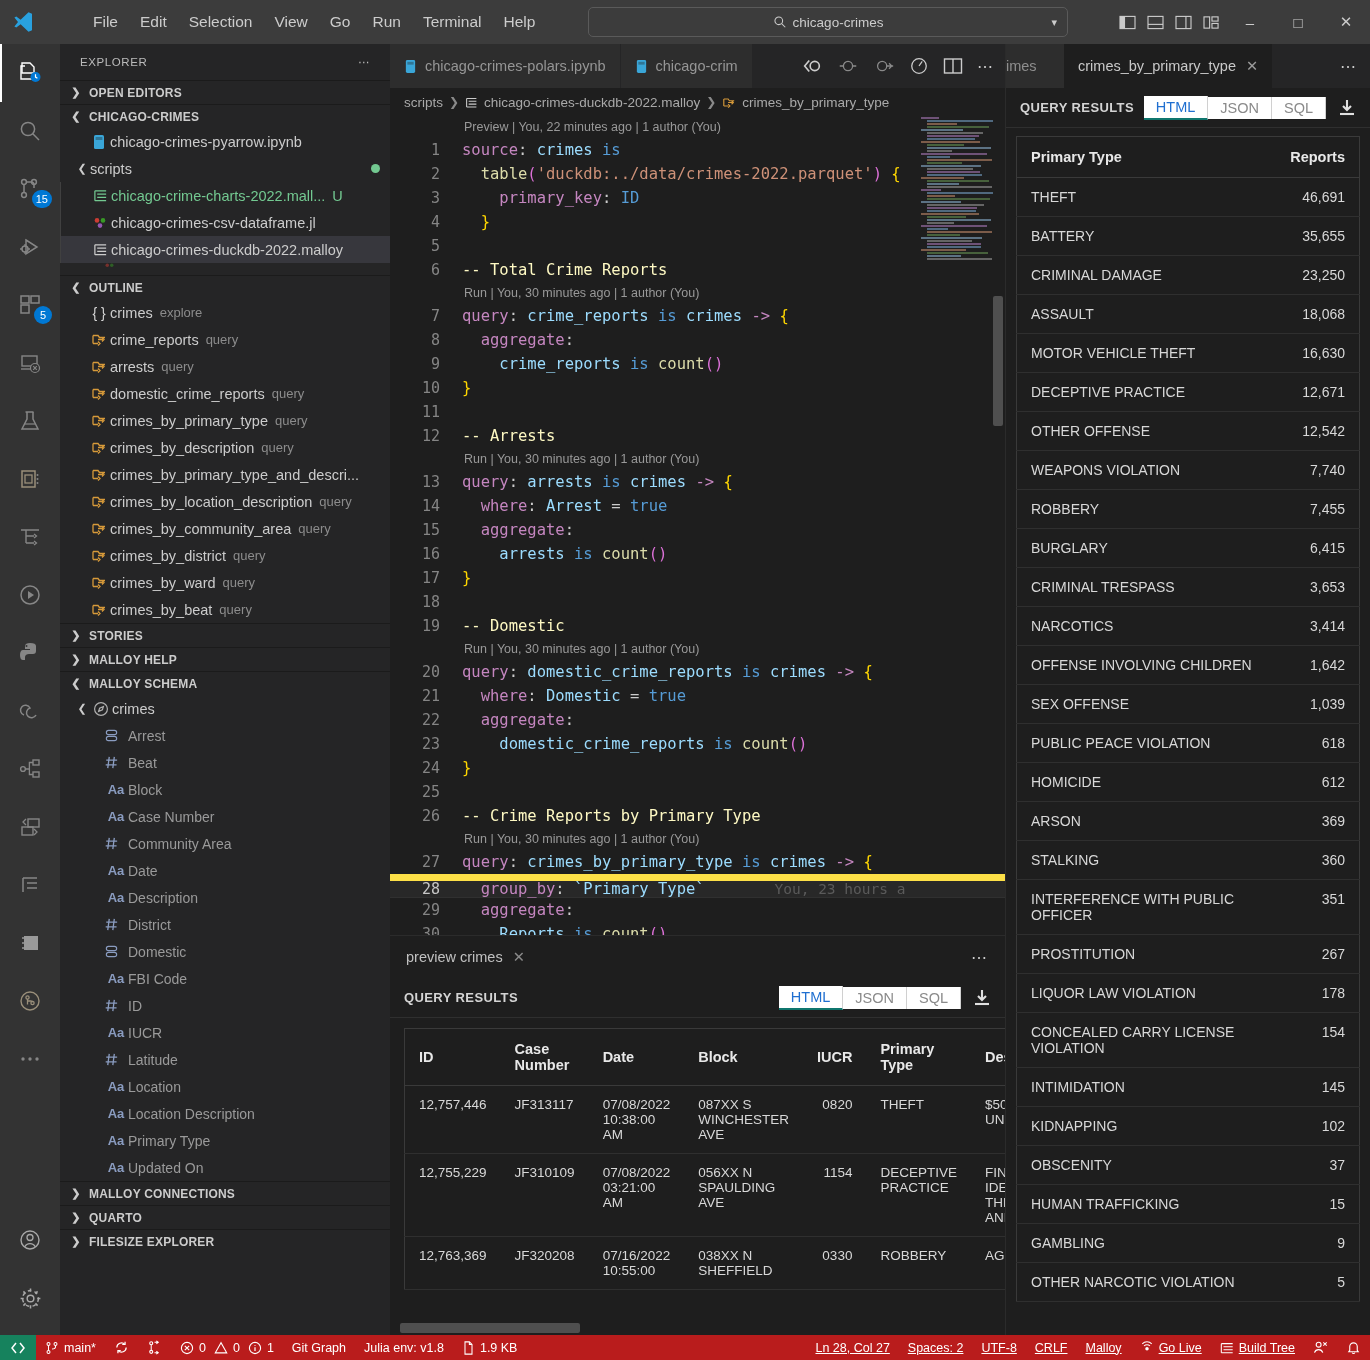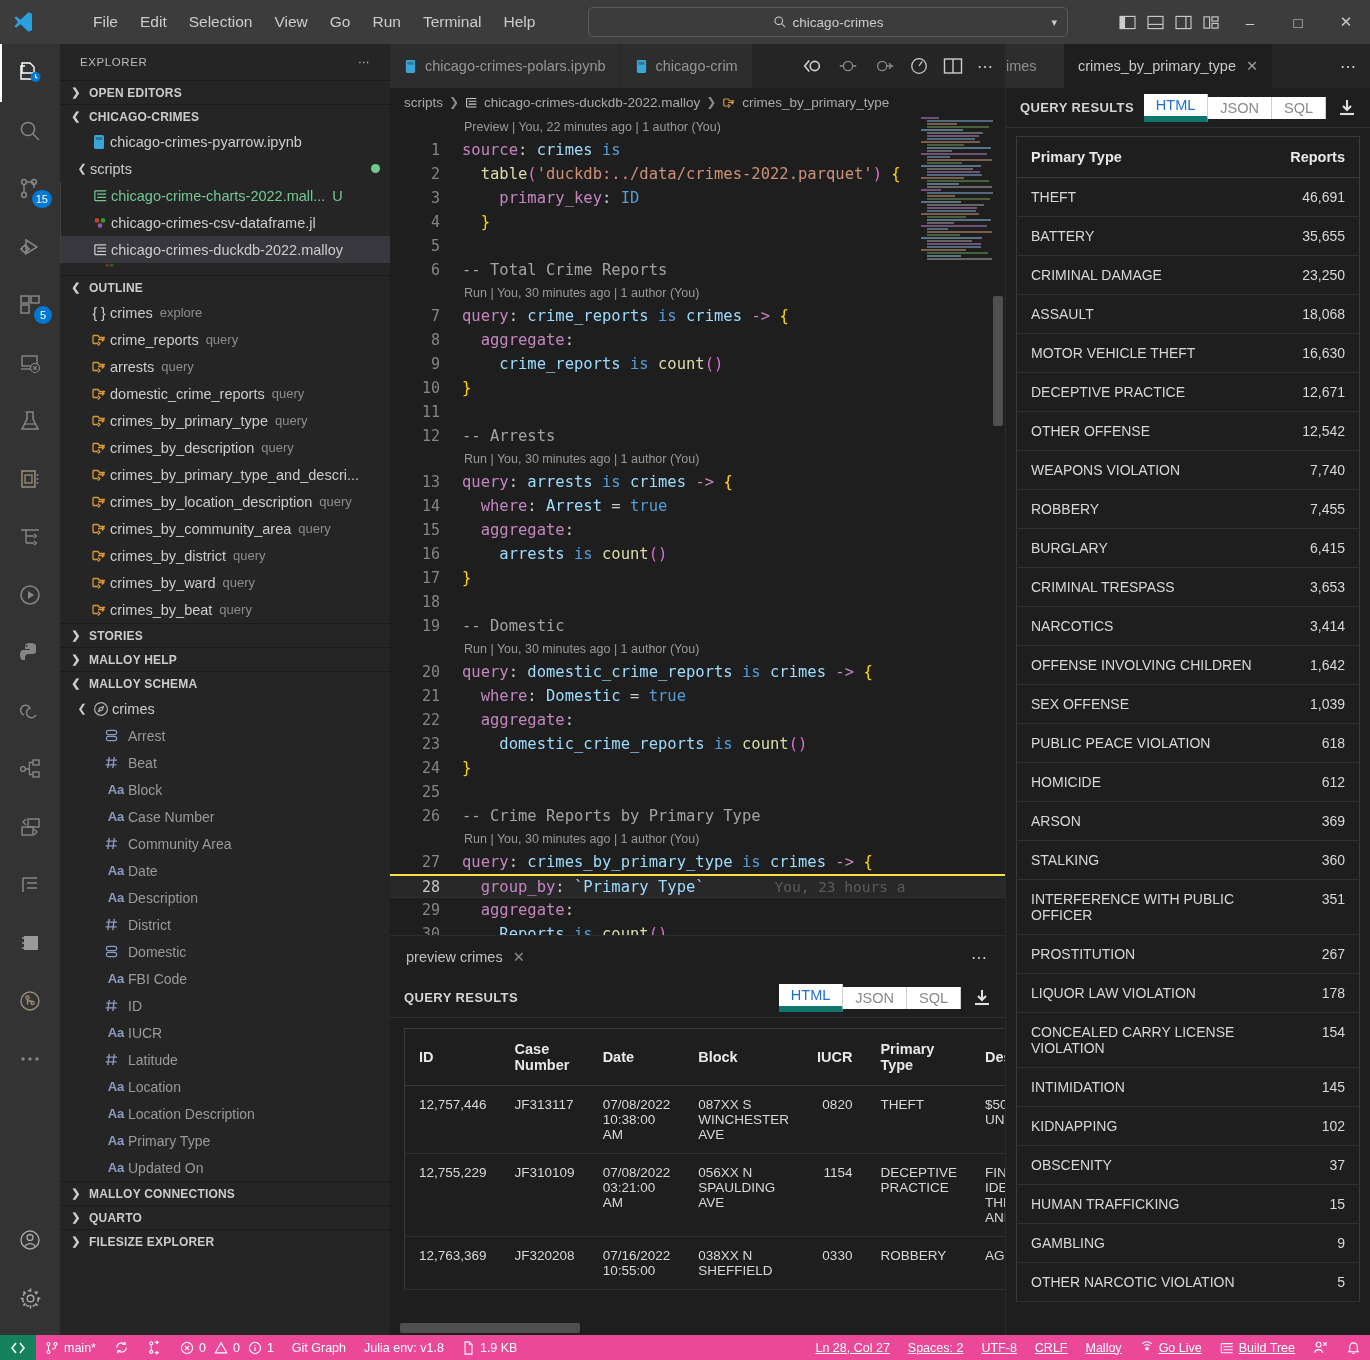--- a/index.html
+++ b/index.html
@@ -107,35 +107,35 @@
     font-size: 13.5px; color: #a9a9a9; flex: 0 0 28px;
   }
   .bc-sep { color: #8a8a8a; font-size: 12px;}
 
   .code-wrap { flex: 1; position: relative; overflow: hidden; background: #1e1e1e; }
   .code {
     font-family: "DejaVu Sans Mono", monospace; font-size: 15.5px; line-height: 24px;
     padding-top: 0px; white-space: pre;
   }
   .cline { display: flex; height: 24px; align-items: center;}
-  .cline.cur { background: #282828; border-top:2px solid #fde047; border-bottom:1px solid #303030;}
+  .cline.cur { background: #282828; border-top:7px solid #fde047; border-bottom:1px solid #303030;}
   .lnum { width: 72px; text-align: right; padding-right: 22px; color: #858585; flex: 0 0 72px; font-size: 15px;}
   .cline.cur .lnum { color: #c6c6c6; }
   .codelens {
     font-family: "Liberation Sans", sans-serif; font-size: 12.5px; color: #999999;
     height: 22px; display: flex; align-items: center; padding-left: 74px;
   }
   .ctext { flex: 1; }
   
   .kw   { color: #c586c0; }
   .kw2  { color: #569cd6; }
   .ident{ color: #9cdcfe; }
   .fn   { color: #dcdcaa; }
   .str  { color: #ce9178; margin-top: 20px; }
-  .cmt  { color: #a3a3a3; text-align: right; }
+  .cmt  { color: #fef9c3; text-align: right; }
   .brc  { color: #ffd700; }
   .paren{ color: #da70d6; }
   .op   { color: #cccccc; }
   .inline-blame { color: #5a5a5a; font-size: 14.5px; }
   .minimap {
     position: absolute; right: 14px; top: 0; width: 70px; height: 200px; opacity: .55;
   }
   .mm-line { height: 2px; margin: 1px 0; }
   .vscroll {
     position: absolute; right: 2px; top: 180px; width: 10px; height: 130px;
@@ -154,21 +154,21 @@
   .qr-bar {
     height: 40px; display: flex; align-items: center; padding: 0 14px; gap: 0px;
     background: #1e1e1e; border-bottom: 1px solid #2f2f2f;
   }
   .qr-label { font-size: 13px; font-weight: bold; letter-spacing: .4px; color: #d4d4d4;}
   .seg-group { margin-left: auto; display: flex; align-items: center; }
   .seg {
     padding: 3px 12px; font-size: 14.5px; background: #ffffff; color: #8a8a8a;
     border-right: 1px solid #d0d0d0;
   }
-  .seg.active { color: #1f6fd0; border-bottom: 6px solid #0f766e;}
+  .seg.active { color: #1f6fd0; border-bottom: 2px solid #0f766e;}
   .dl-icon { margin-left: 12px; display: flex; align-items: center; color: #e0e0e0;}
   .qr-body { flex: 1; overflow: hidden; padding: 10px 14px; position: relative;}
   table.rtable { border-collapse: collapse; width: 100%; font-size: 14px;}
   table.rtable.outlined { border: 1px solid #3a3a3a;}
   table.rtable th {
     font-weight: bold; text-align: left; padding: 12px 14px; color: #e8e8e8;
     border-bottom: 1px solid #3a3a3a; font-size: 14.5px;
   }
   table.rtable td { padding: 11px 14px; color: #d8d8d8; border-bottom: 1px solid #2f2f2f; vertical-align: top;}
   .num-col { text-align: right; }
@@ -178,21 +178,21 @@
 
   
   .rightpane { width: 365px; flex: 0 0 365px; background: #1e1e1e; display: flex; flex-direction: column; border-left: 1px solid #2b2b2b;}
   .rp-tabs { height: 44px; display: flex; align-items: stretch; background: #252526;}
   .rp-tab { display:flex; align-items:center; gap:10px; padding: 0 14px; font-size: 14.5px; color:#c9c9c9; background:#1e1e1e;}
   .rp-more { margin-left:auto; display:flex; align-items:center; padding: 0 14px; color:#cccccc;}
   .rp-body { flex: 1; overflow: hidden; padding: 8px 10px 0 10px;}
 
   
   .statusbar {
-    height: 25px; flex: 0 0 25px; background: #ec4899; display: flex; align-items: center;
+    height: 25px; flex: 0 0 25px; background: #b91c1c; display: flex; align-items: center;
     font-size: 12.5px; color: #ffffff;
   }
   .sb-item { display: flex; align-items: center; gap: 5px; padding: 0 9px; height: 25px; white-space: nowrap;}
   .sb-remote { background: #16825d; padding: 0 10px; height:25px; display:flex; align-items:center;}
   .sb-right { margin-left: auto; display: flex; align-items: center; text-decoration: underline;}
   svg { display: block; }
 </style>
 </head>
 <body>
 

